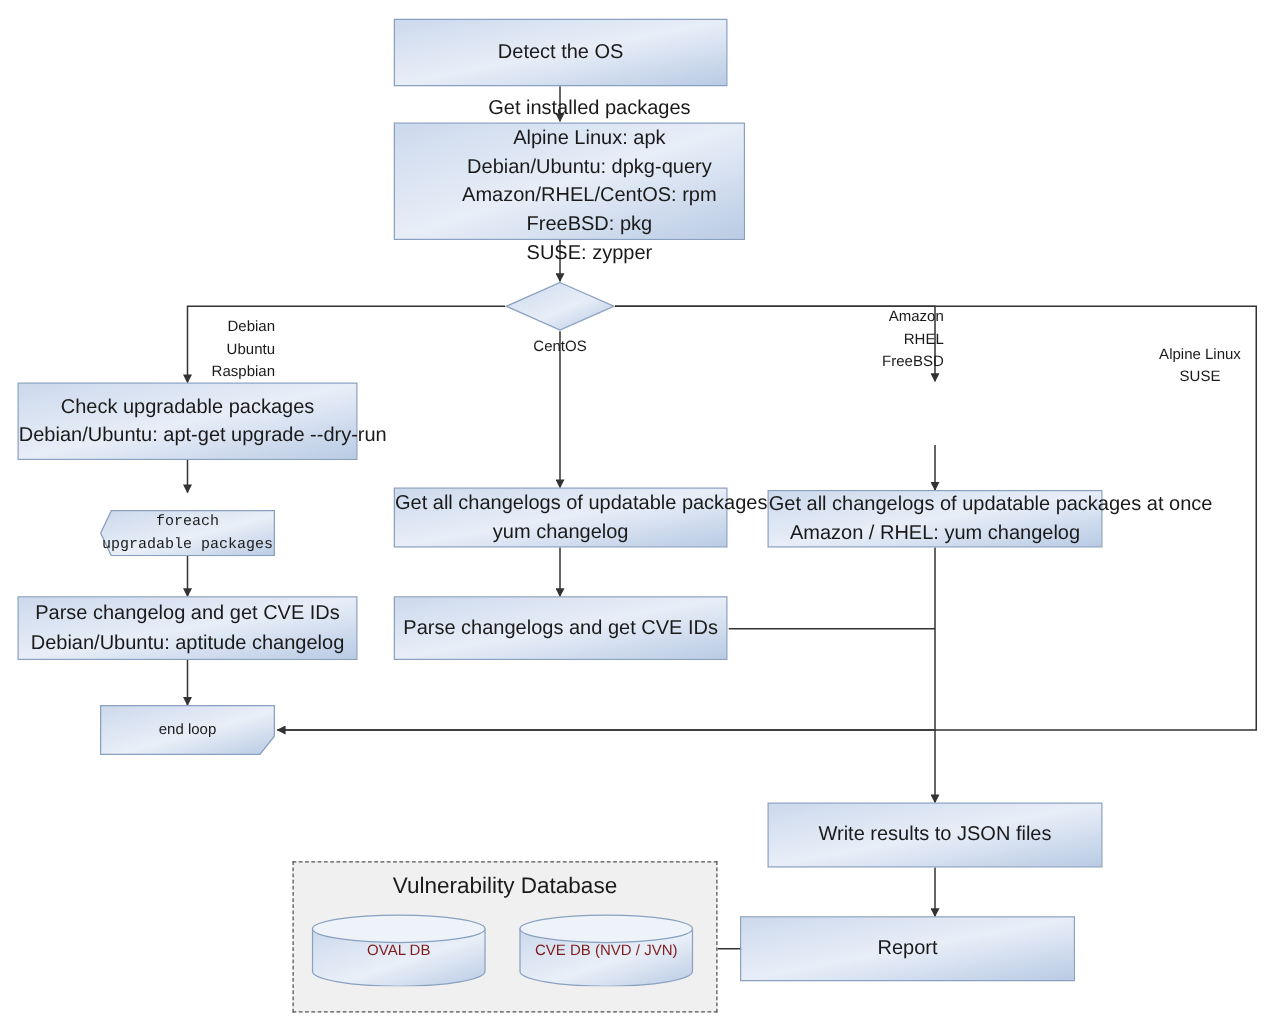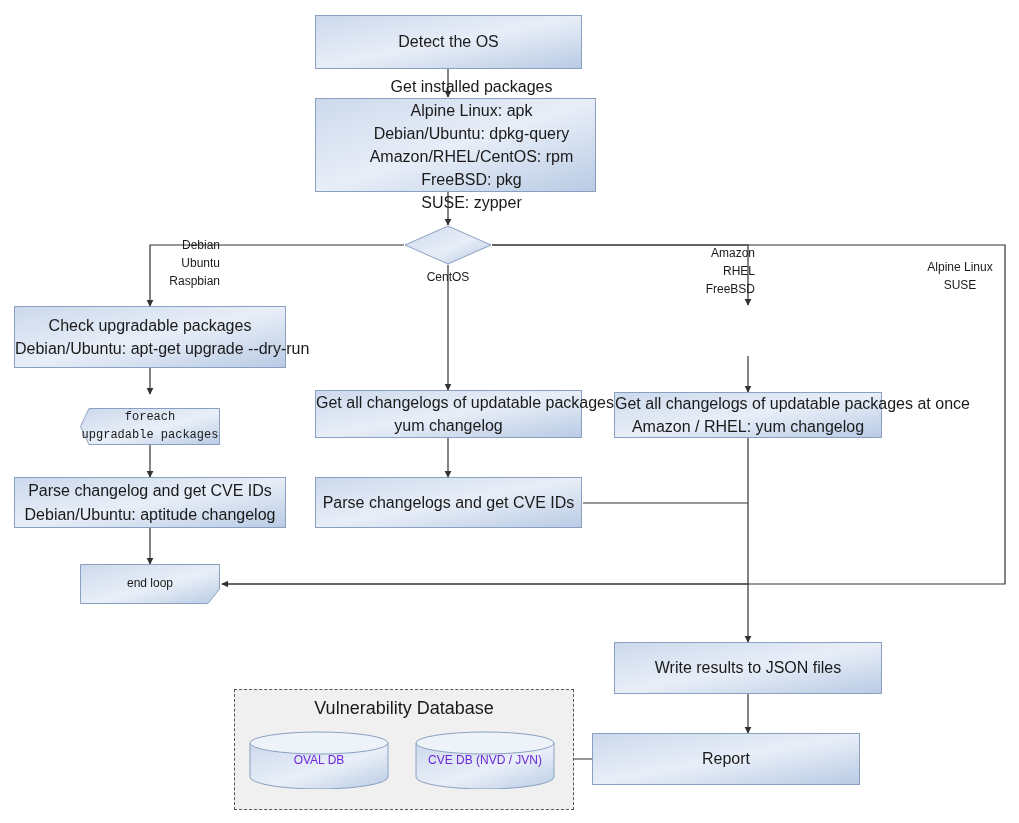--- a/index.html
+++ b/index.html
@@ -112,21 +112,21 @@
   .cyl .lines {
     position: absolute;
     left: 0;
     top: 0;
     width: 140px;
     height: 58px;
     display: flex;
     align-items: center;
     justify-content: center;
     font-size: 12px;
-    color: #6d28d9;
+    color: #7f1d1d;
     z-index: 2;
   }
 </style>
 </head>
 <body>
 
 <div id="canvas">
 
   <svg id="edges" viewBox="0 0 1019 823">
     <defs>
@@ -186,24 +186,24 @@
         <linearGradient id="dg" x1="0" y1="0" x2="1" y2="1">
           <stop offset="0%" stop-color="#ccd9ec"></stop>
           <stop offset="55%" stop-color="#e8eef8"></stop>
           <stop offset="100%" stop-color="#b1c5e1"></stop>
         </linearGradient>
       </defs>
       <polygon points="44,1 87,20 44,39 1,20" fill="url(#dg)" stroke="#8aa0c0" stroke-width="1"></polygon>
     </svg>
   </div>
 
-  <div class="edge-label right" style="left:120px; top:236px; width:100px; white-space:pre-line;text-align:right;"><span>Debian<br>Ubuntu<br>Raspbian</span></div>
+  <div class="edge-label right" style="left:120px; top:252px; width:100px; white-space:pre-line;text-align:right;"><span>Debian<br>Ubuntu<br>Raspbian</span></div>
   <div class="edge-label center" style="left:395px; top:268px; width:106px; white-space:pre-line;"><span>CentOS</span></div>
   <div class="edge-label right" style="left:655px; top:244px; width:100px; white-space:pre-line;"><span>Amazon<br>RHEL<br>FreeBSD</span></div>
-  <div class="edge-label center" style="left:905px; top:258px; width:110px; white-space:pre-line;"><span>Alpine Linux<br>SUSE</span></div>
+  <div class="edge-label center" style="left:905px; top:274px; width:110px; white-space:pre-line;"><span>Alpine Linux<br>SUSE</span></div>
 
   <div class="node overflowtext" style="left:14px; top:306px; width:272px; height:62px;">
     <div class="lines">Check upgradable packages<br>Debian/Ubuntu: apt-get upgrade --dry-run</div>
   </div>
 
   <div class="loopbox" style="left:80px; top:408px; width:140px; height:37px;font-family:Liberation Mono, monospace;">
     <svg width="140" height="37" viewBox="0 0 140 37">
       <defs>
         <linearGradient id="lg1" x1="0" y1="0" x2="1" y2="1">
           <stop offset="0%" stop-color="#ccd9ec"></stop>

